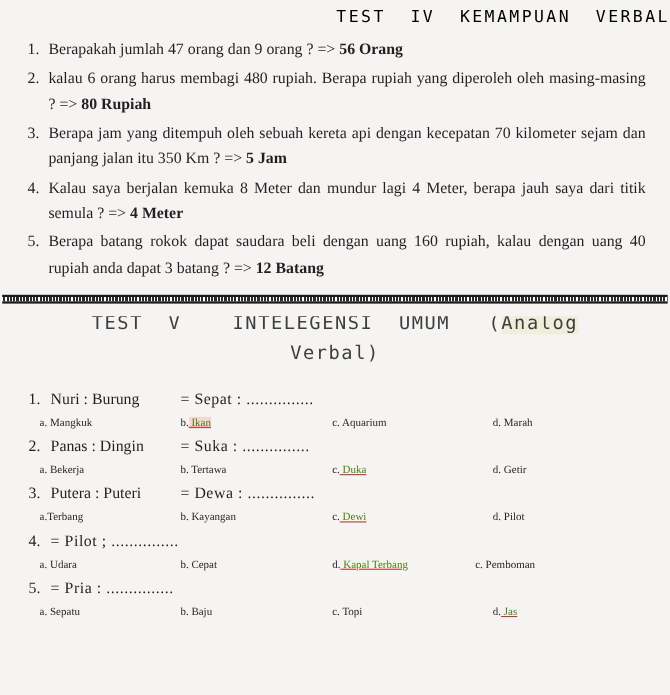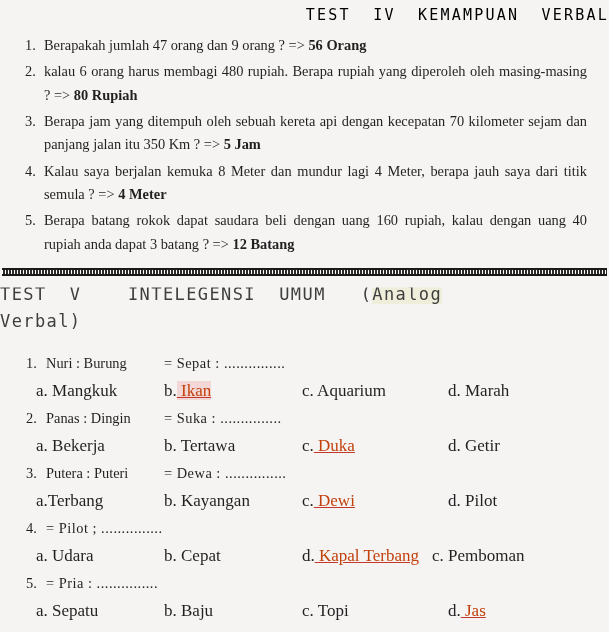--- a/index.html
+++ b/index.html
@@ -74,21 +74,21 @@
         #ffffff 0px, #ffffff 1px,
         #2a2a2a 1px, #2a2a2a 3px);
     box-sizing: content-box;
   }
 
   
   .section-two {
     padding-top: 6px;
   }
   .sub-title-block {
-    text-align: left;
+    text-align: center;
     font-family: "DejaVu Sans Mono", "Liberation Mono", monospace;
     font-size: 17px;
     letter-spacing: 1.4px;
     color: #3e3e3e;
     line-height: 1.5;
   }
   .sub-title-line1 {
     display: block;
     white-space: pre;
     
@@ -128,37 +128,37 @@
   }
   .a-equals {
     flex: 1 1 auto;
   }
   .dots {
     letter-spacing: 0.5px;
   }
 
   .a-options {
     display: flex;
-    font-size: 17px;
+    font-size: 10px;
     line-height: 1.72;
     padding-left: 14px;
   }
   .opt {
     flex: 0 0 auto;
   }
   .opt-a { width: 128px; }
   .opt-b { width: 138px; }
   .opt-c { width: 146px; }
   .opt-d { width: 130px; }
 
   .opt-letter {
     color: #231f20;
   }
   .ans-red {
-    color: #c2410c;
+    color: #4d7c0f;
     text-decoration: underline;
     text-decoration-color: #c0392b;
     text-underline-offset: 1px;
   }
   .ans-red.hl-pink {
     background: #f3d7d7;
   }
 </style>
 </head>
 <body>

